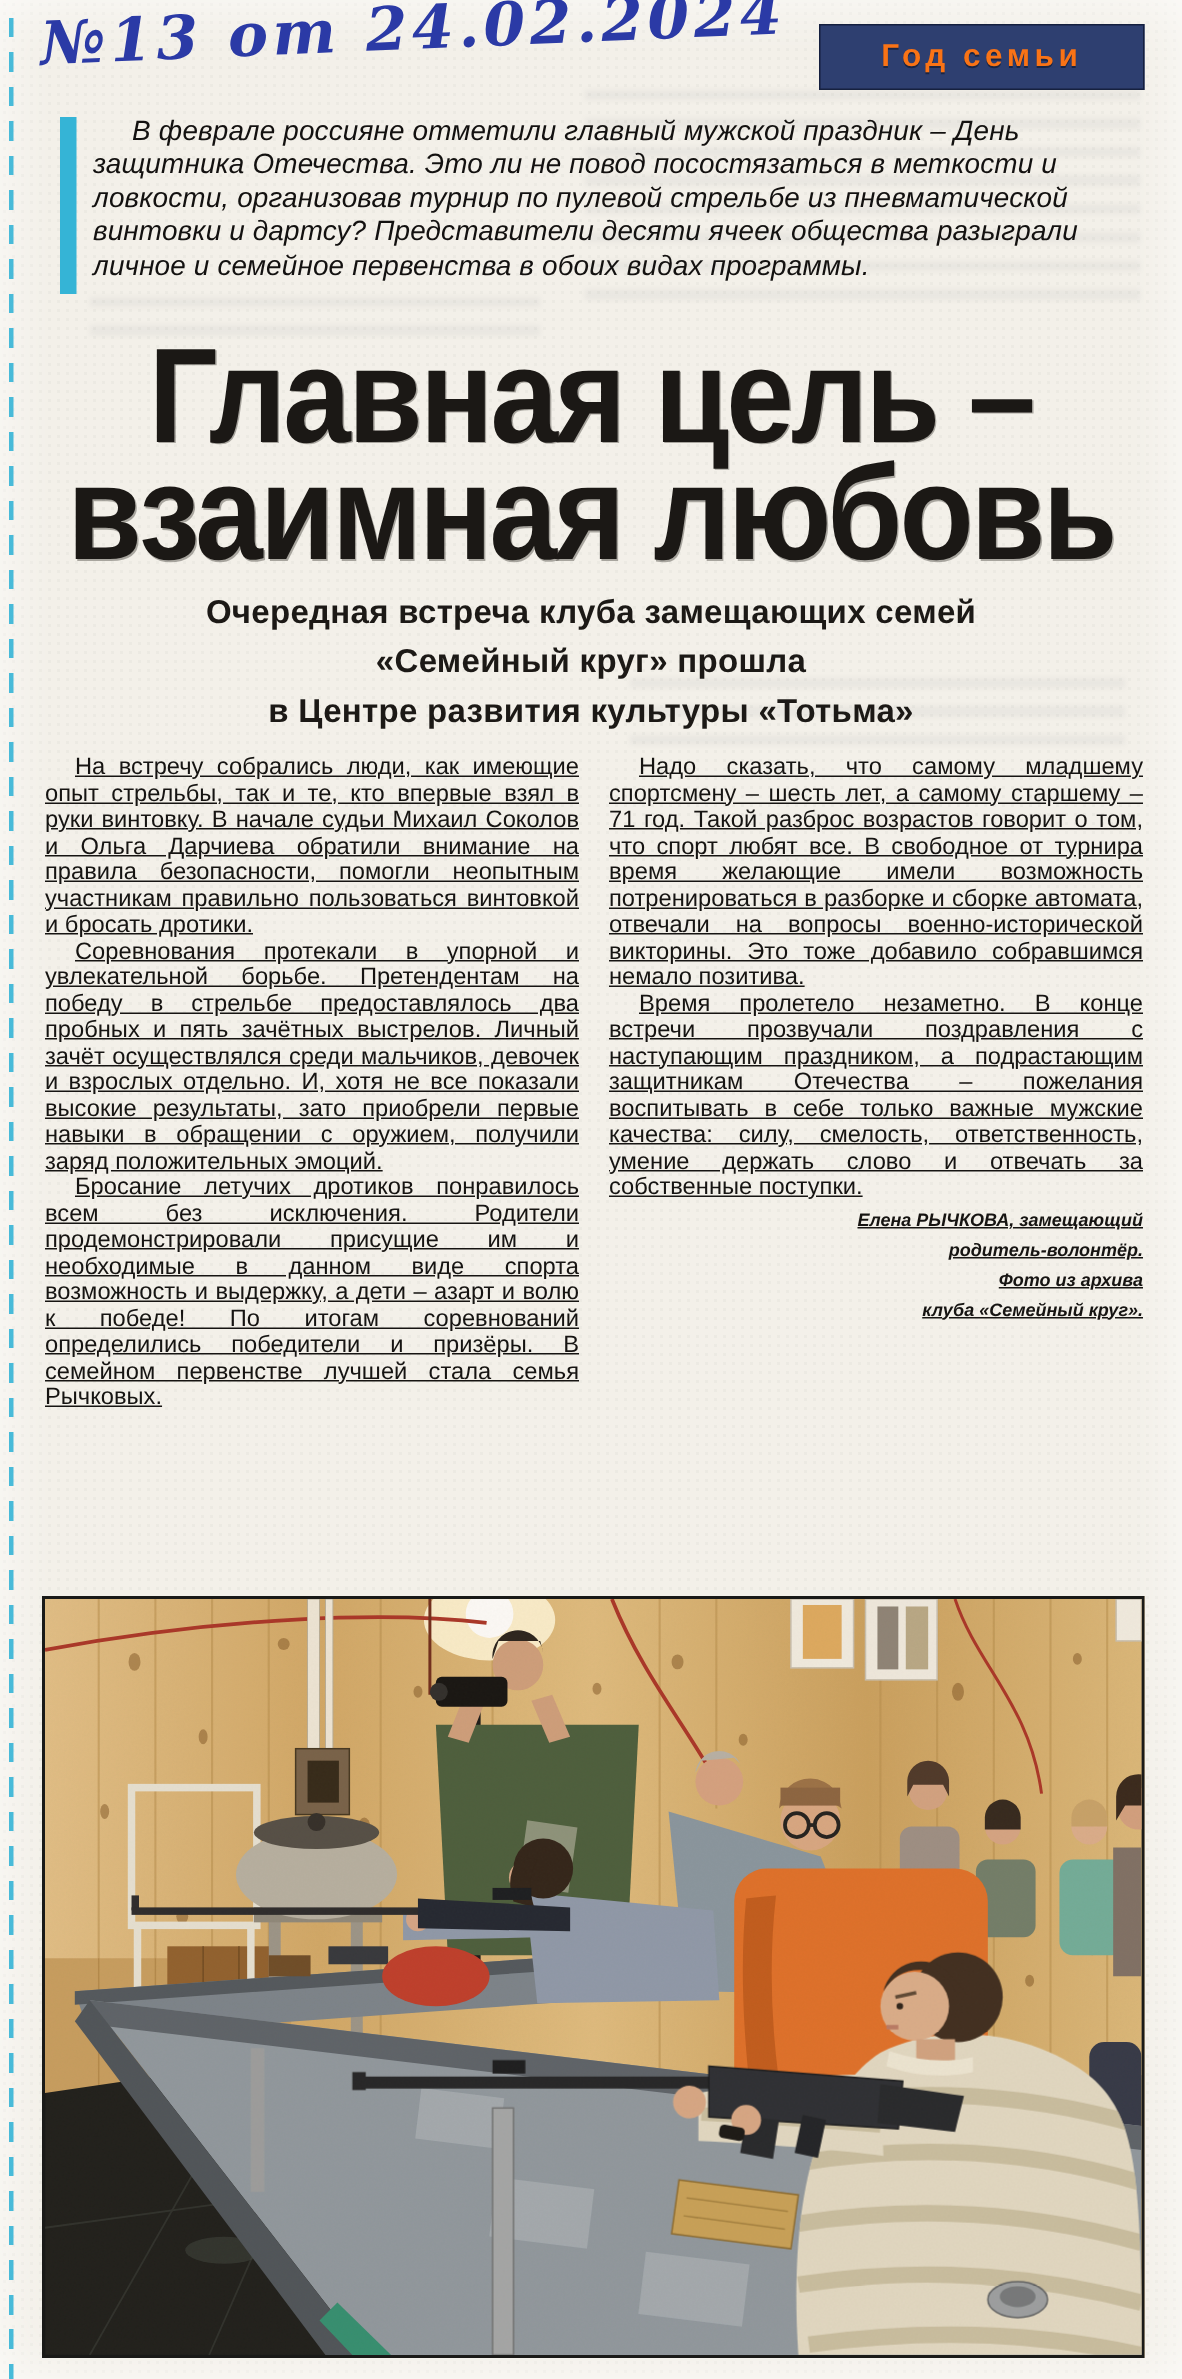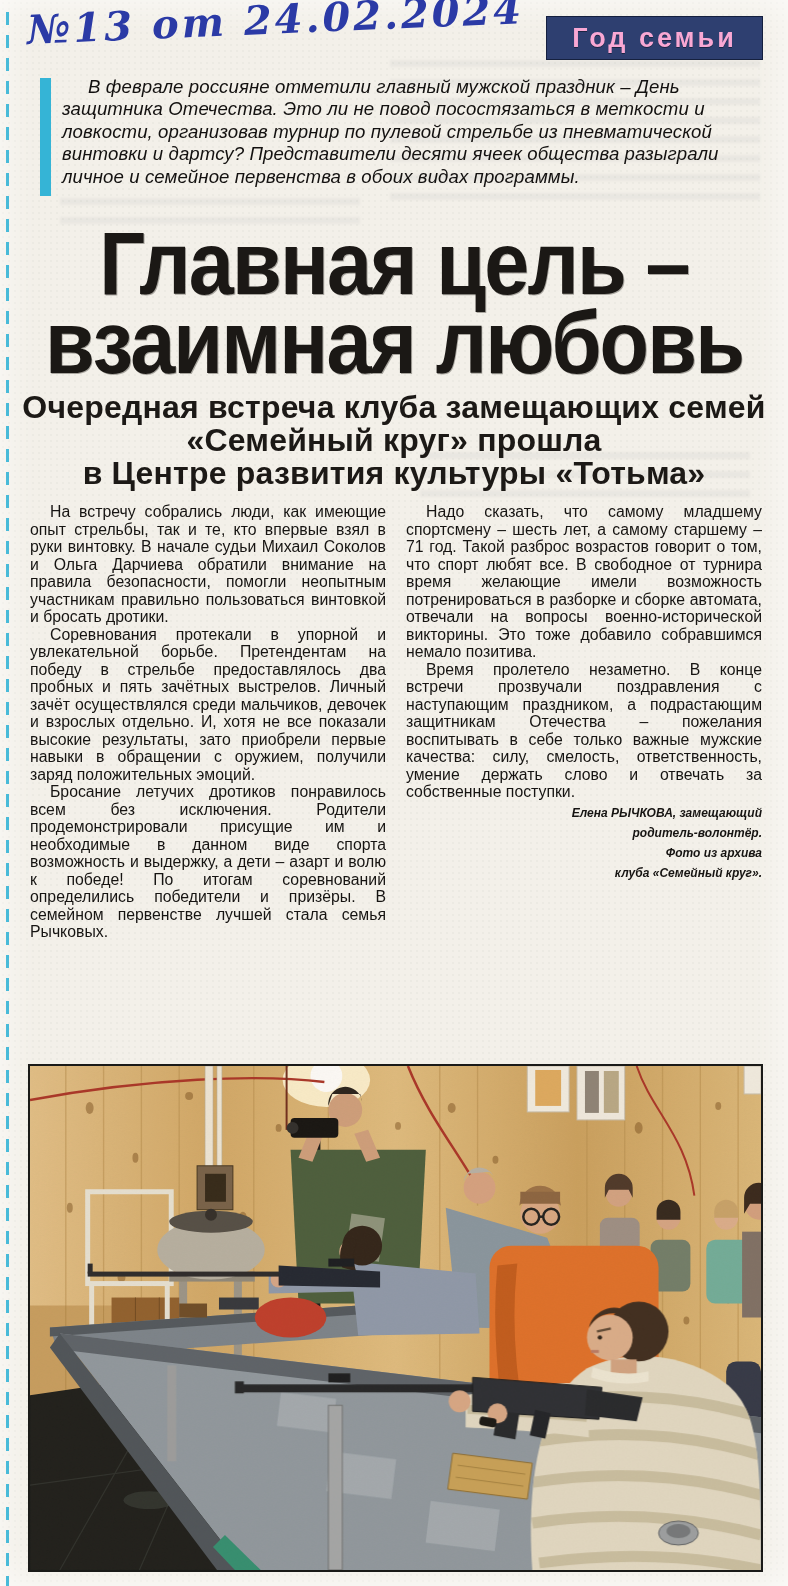--- a/index.html
+++ b/index.html
@@ -18,46 +18,46 @@
   }
   .handwritten{
     position:absolute;left:26px;top:6px;width:500px;
     font-family:"DejaVu Serif",serif;font-style:italic;font-weight:bold;
     font-size:40px;letter-spacing:3px;color:var(--ink-blue);
     transform:rotate(-2.4deg);transform-origin:0 0;white-space:nowrap;
   }
   .badge{
     position:absolute;left:546px;top:16px;width:215px;height:42px;
     background:var(--badge-bg);border:1px solid #141f3e;
-    color:#f9a8d4;display:flex;align-items:center;justify-content:center;
-    font-weight:bold;font-size:27px;letter-spacing:3px;
+    color:#f97316;display:flex;align-items:center;justify-content:center;
+    font-weight:bold;font-size:21px;letter-spacing:3px;
     text-shadow:0 1px 0 rgba(0,0,0,.4);
   }
   .accent-bar{position:absolute;left:40px;top:78px;width:11px;height:118px;background:var(--accent);}
   .lede{
     position:absolute;left:62px;top:76px;width:702px;
     font-weight:normal;font-style:italic;font-size:18.6px;line-height:22.4px;
     color:#131110;text-indent:26px;letter-spacing:.1px;
   }
   .headline{
     position:absolute;left:0;top:224px;width:788px;text-align:center;
     font-weight:bold;font-size:88px;line-height:77px;letter-spacing:-2px;
     color:#1b1815;transform:scale(.92,1.02);transform-origin:50% 0;
     text-shadow:1px 1px 0 rgba(30,25,20,.35);white-space:nowrap;
   }
   .subheadline{
     position:absolute;left:0;top:391px;width:788px;text-align:center;
-    font-weight:bold;font-size:32px;line-height:33px;color:#1c1916;
+    font-weight:bold;font-size:22px;line-height:33px;color:#1c1916;
     white-space:pre-line;letter-spacing:.2px;
   }
   .columns{
     position:absolute;left:30px;top:503px;width:732px;height:552px;
     display:flex;gap:20px;overflow:hidden;
   }
-  .col{width:356px;font-size:15.8px;line-height:17.5px;text-align:justify;color:#161412;}
+  .col{width:356px;font-size:15.8px;line-height:17.5px;text-align:justify;color:#161412;text-decoration:underline;}
   .col p{margin:0;text-indent:20px;}
   .byline{
     margin-top:2px;font-weight:bold;font-style:italic;font-size:12px;
     line-height:20px;text-align:right;white-space:pre-line;text-indent:0;
   }
   .photo-frame{
     position:absolute;left:28px;top:1064px;width:735px;height:508px;
     border:2px solid #1a1a18;box-sizing:border-box;background:#d8b57c;
   }
   .photo-frame svg{display:block;width:100%;height:100%;}

